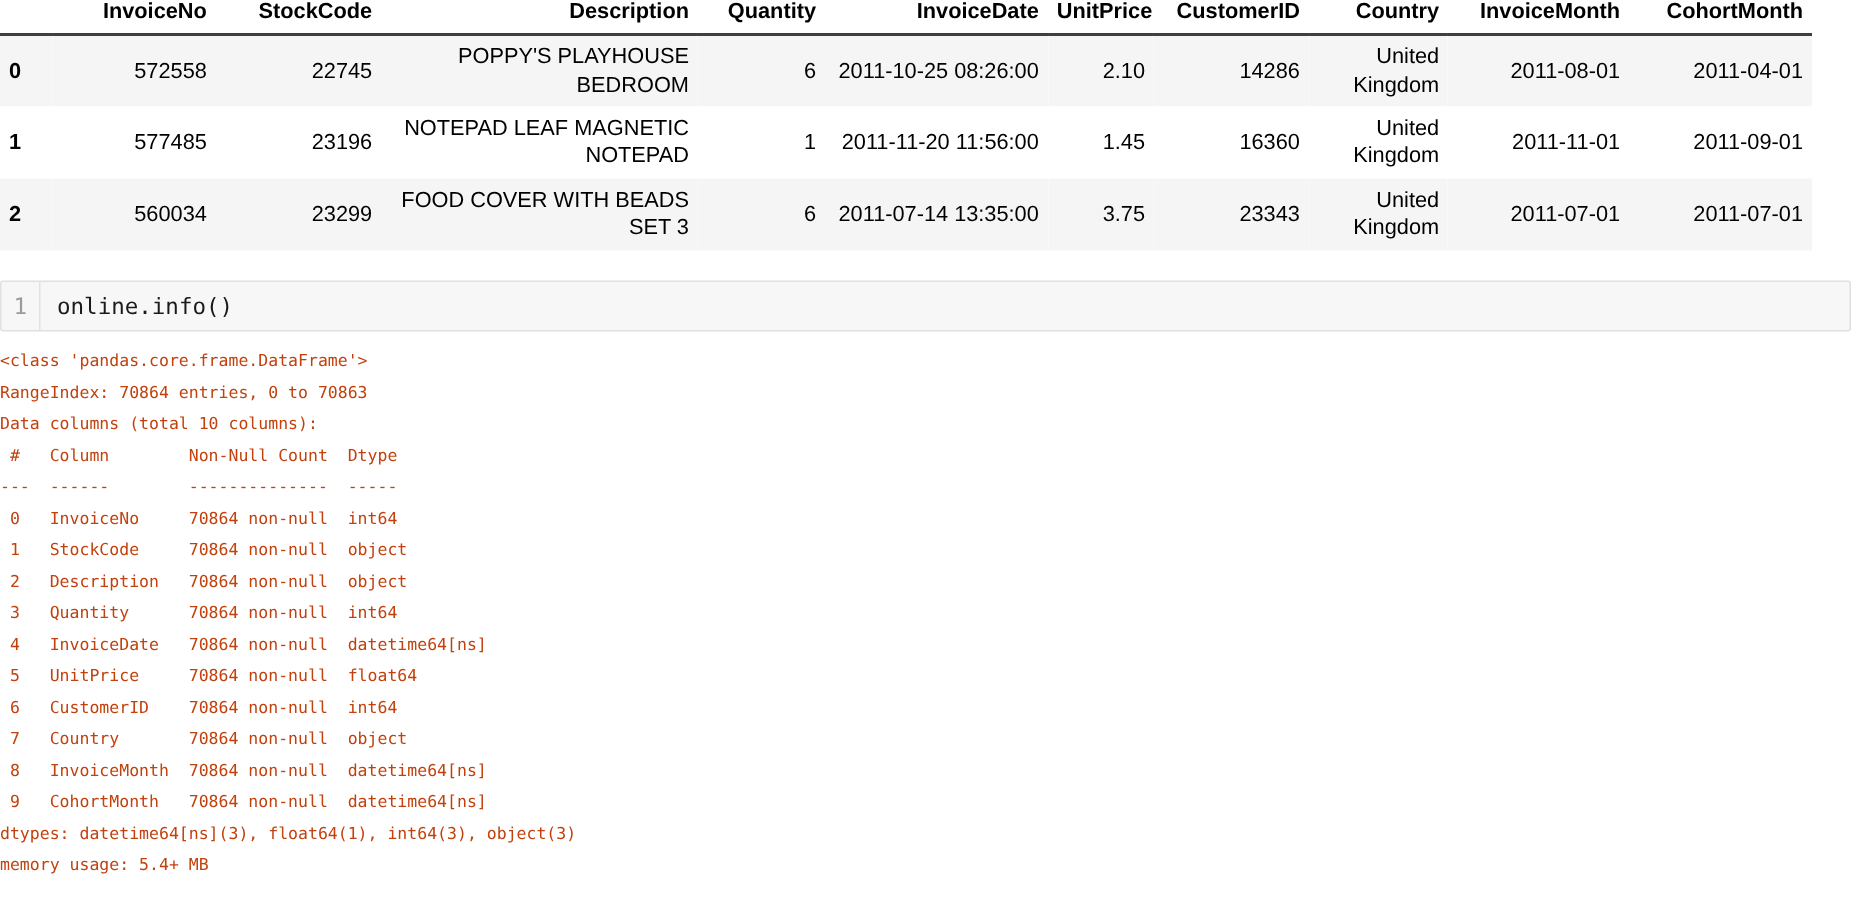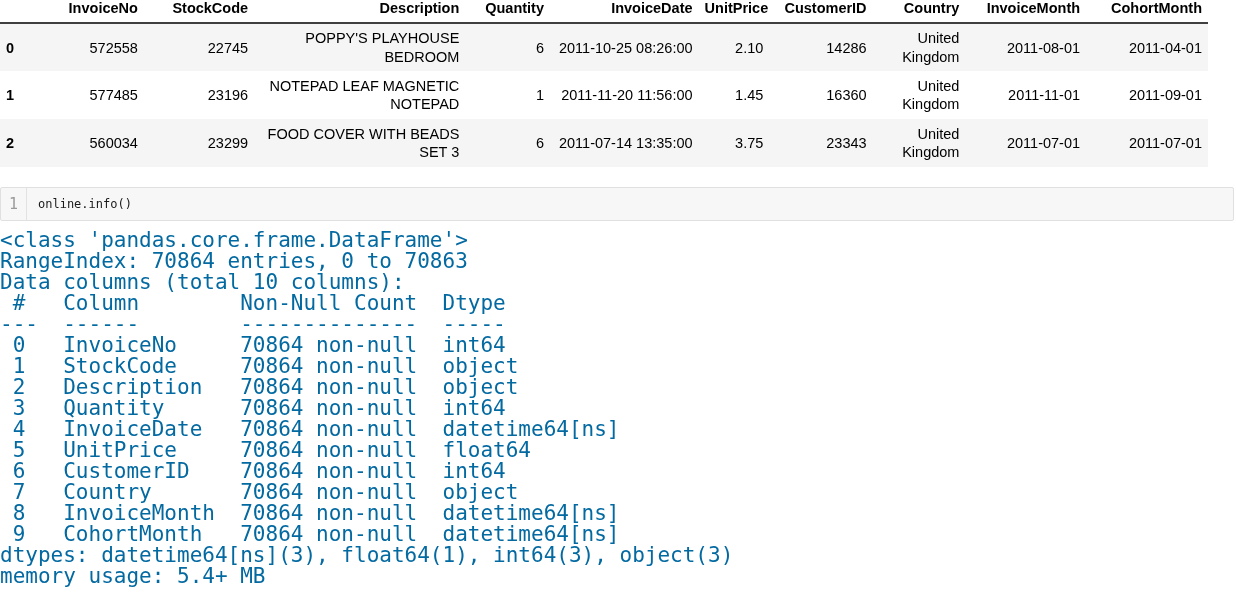--- a/index.html
+++ b/index.html
@@ -105,33 +105,33 @@
     border-right: 1px solid #e2e2e2;
     align-self: stretch;
     display: flex;
     align-items: center;
     justify-content: flex-end;
     box-sizing: border-box;
   }
   .code-text {
     padding-left: 11px;
     font-family: "DejaVu Sans Mono", monospace;
-    font-size: 12px;
+    font-size: 15px;
     color: #1a1a1a;
     white-space: pre;
   }
 
   
   .output-block {
     margin: 0;
     padding: 9px 0 0 0;
     font-family: "DejaVu Sans Mono", monospace;
-    font-size: 21px;
+    font-size: 11px;
     line-height: 21px;
-    color: #0369a1;
+    color: #c2410c;
     white-space: pre;
     letter-spacing: 0px;
   }
 </style>
 </head>
 <body>
 
 <div class="df-wrap">
   <table class="dataframe">
     <colgroup>

